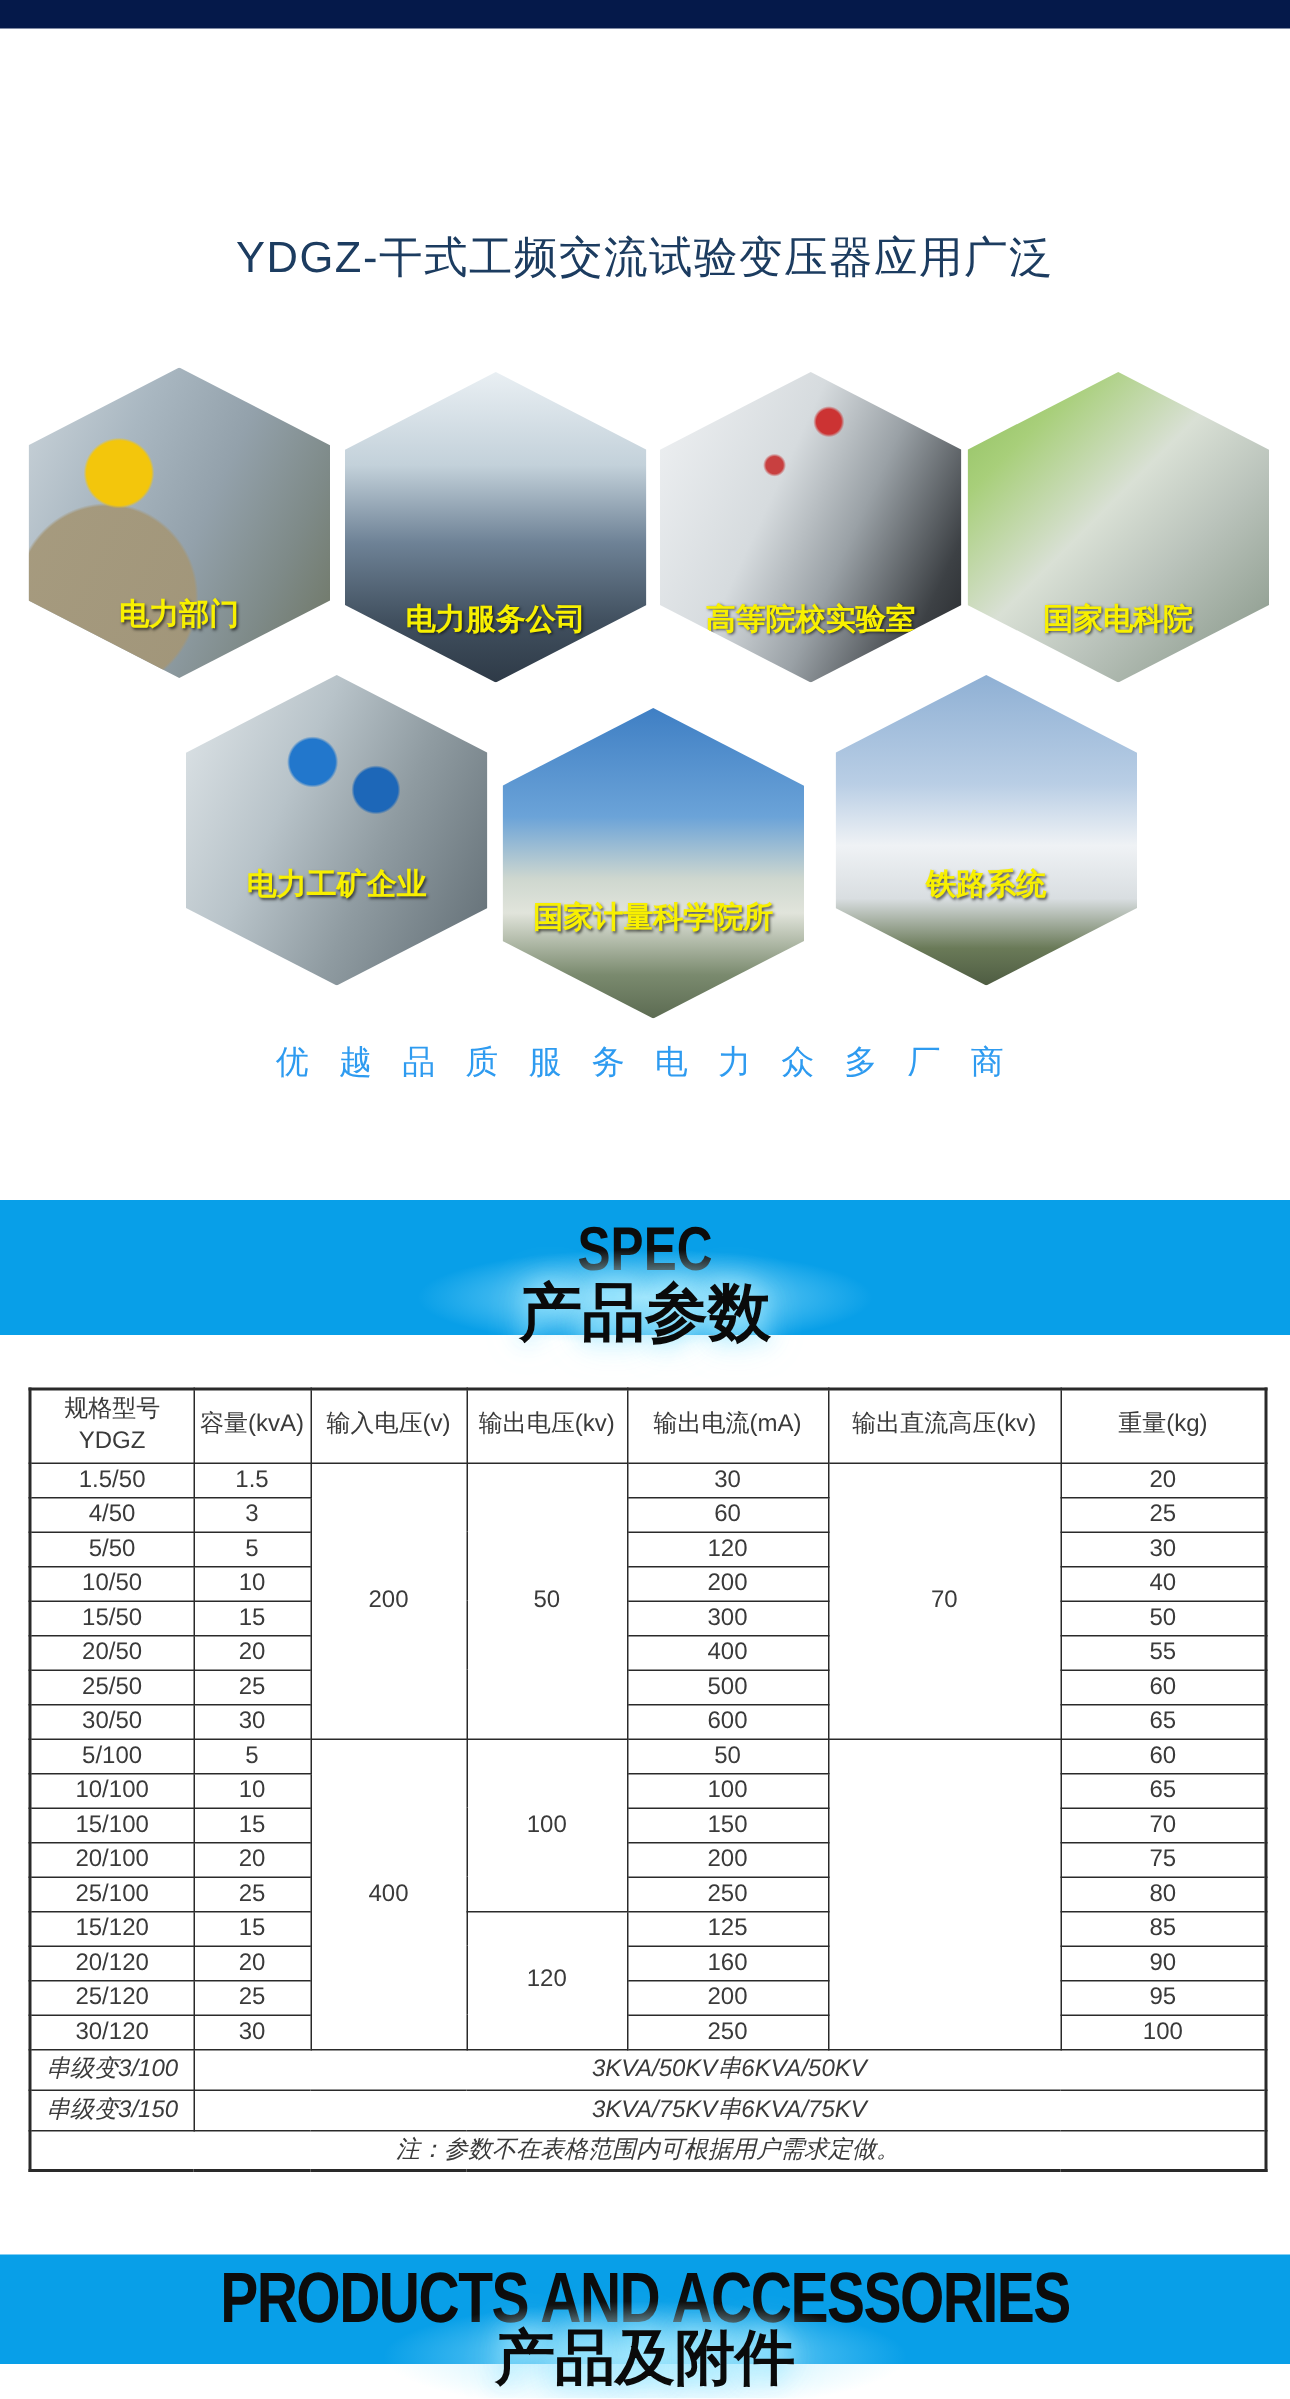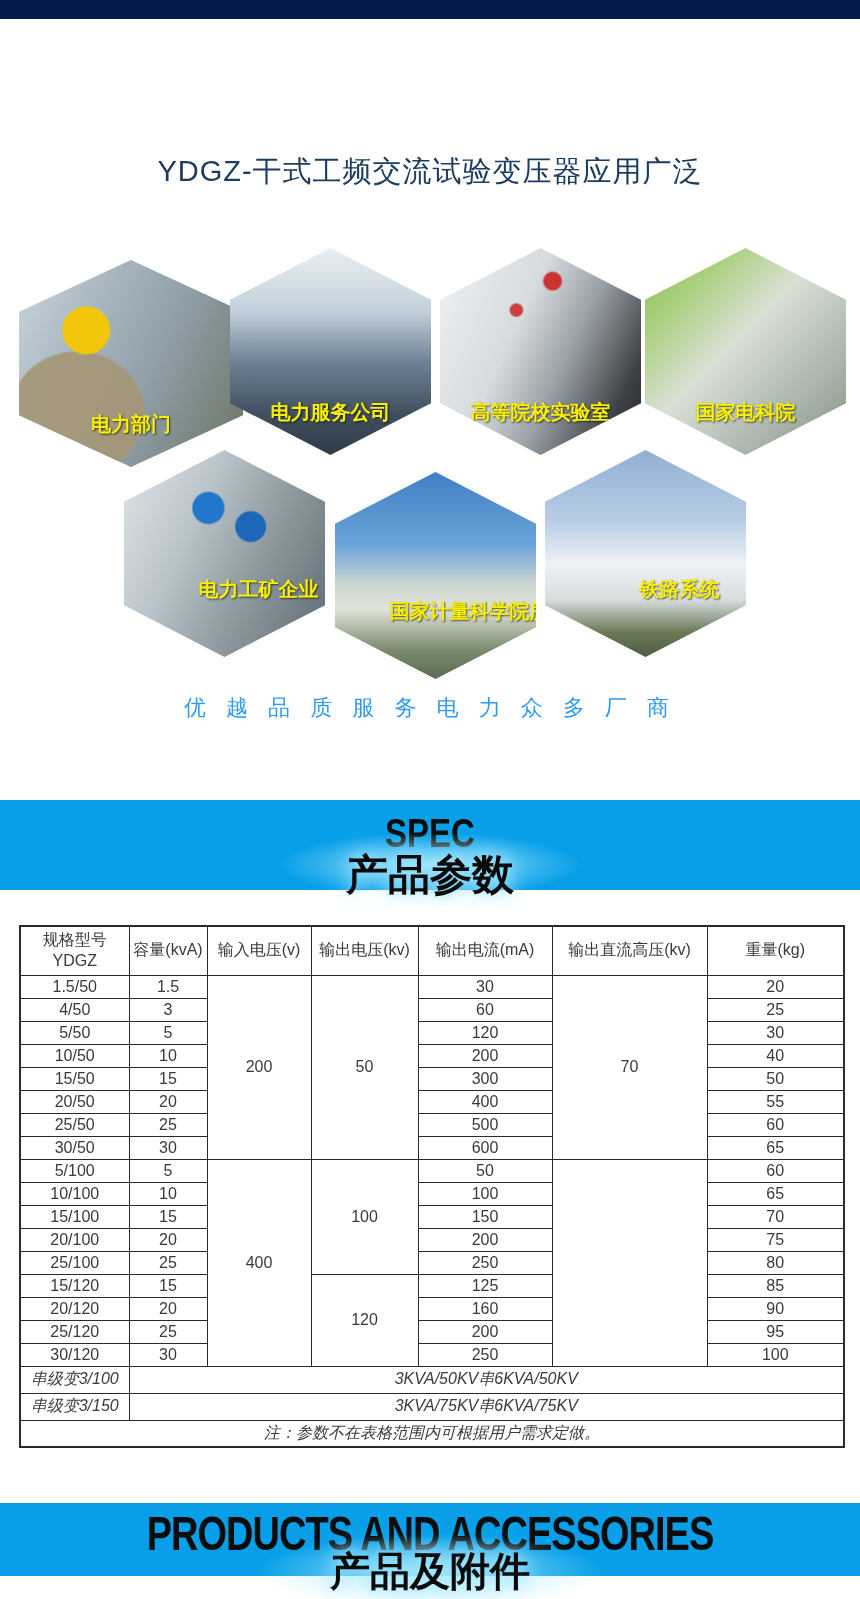--- a/index.html
+++ b/index.html
@@ -15,28 +15,28 @@
   .subhead{position:absolute;left:0;top:171px;width:860px;text-align:center;
            font-size:19px;font-weight:bold;color:#2e9bf0;}
 
   
   .hex{position:absolute;width:201px;height:207px;
        clip-path:polygon(50% 0%,100% 25%,100% 75%,50% 100%,0% 75%,0% 25%);}
   .hex .hex-label{position:absolute;left:0;width:100%;text-align:center;
        color:#f8f000;font-weight:bold;font-size:20px;
        text-shadow:1px 1px 2px rgba(0,0,0,.65);}
   .hex.row1 .hex-label{bottom:14%;}
-  .hex.row2 .hex-label{bottom:26%;padding-left:34px;}
-  .hex-1{left:19px;top:260px;padding-left:23px;}
+  .hex.row2 .hex-label{bottom:26%;}
+  .hex-1{left:19px;top:245px;}
   .hex-2{left:230px;top:248px;}
   .hex-3{left:440px;top:248px;}
   .hex-4{left:645px;top:248px;}
   .hex-5{left:124px;top:450px;}
   .hex-6{left:335px;top:472px;}
-  .hex-7{left:545px;top:450px;}
+  .hex-7{left:557px;top:450px;}
 
   .power-department-worker-photo{background:
       radial-gradient(circle at 30% 34%, #f3c60c 0 11%, rgba(0,0,0,0) 12%),
       radial-gradient(ellipse at 26% 74%, rgba(164,150,118,.9) 0 28%, rgba(0,0,0,0) 29%),
       linear-gradient(115deg,#ccd5db 0%,#a9b7c1 30%,#93a1ab 55%,#7e8a88 78%,#6d7460 100%);}
   .power-service-company-office-photo{background:
       linear-gradient(180deg,#e9eff3 0%,#c3d1da 30%,#6e8296 55%,#41505f 80%,#2e3a47 100%);}
   .university-laboratory-photo{background:
       radial-gradient(circle at 56% 16%, #cc3333 0 4%, rgba(0,0,0,0) 5%),
       radial-gradient(circle at 38% 30%, #c84040 0 3%, rgba(0,0,0,0) 4%),

